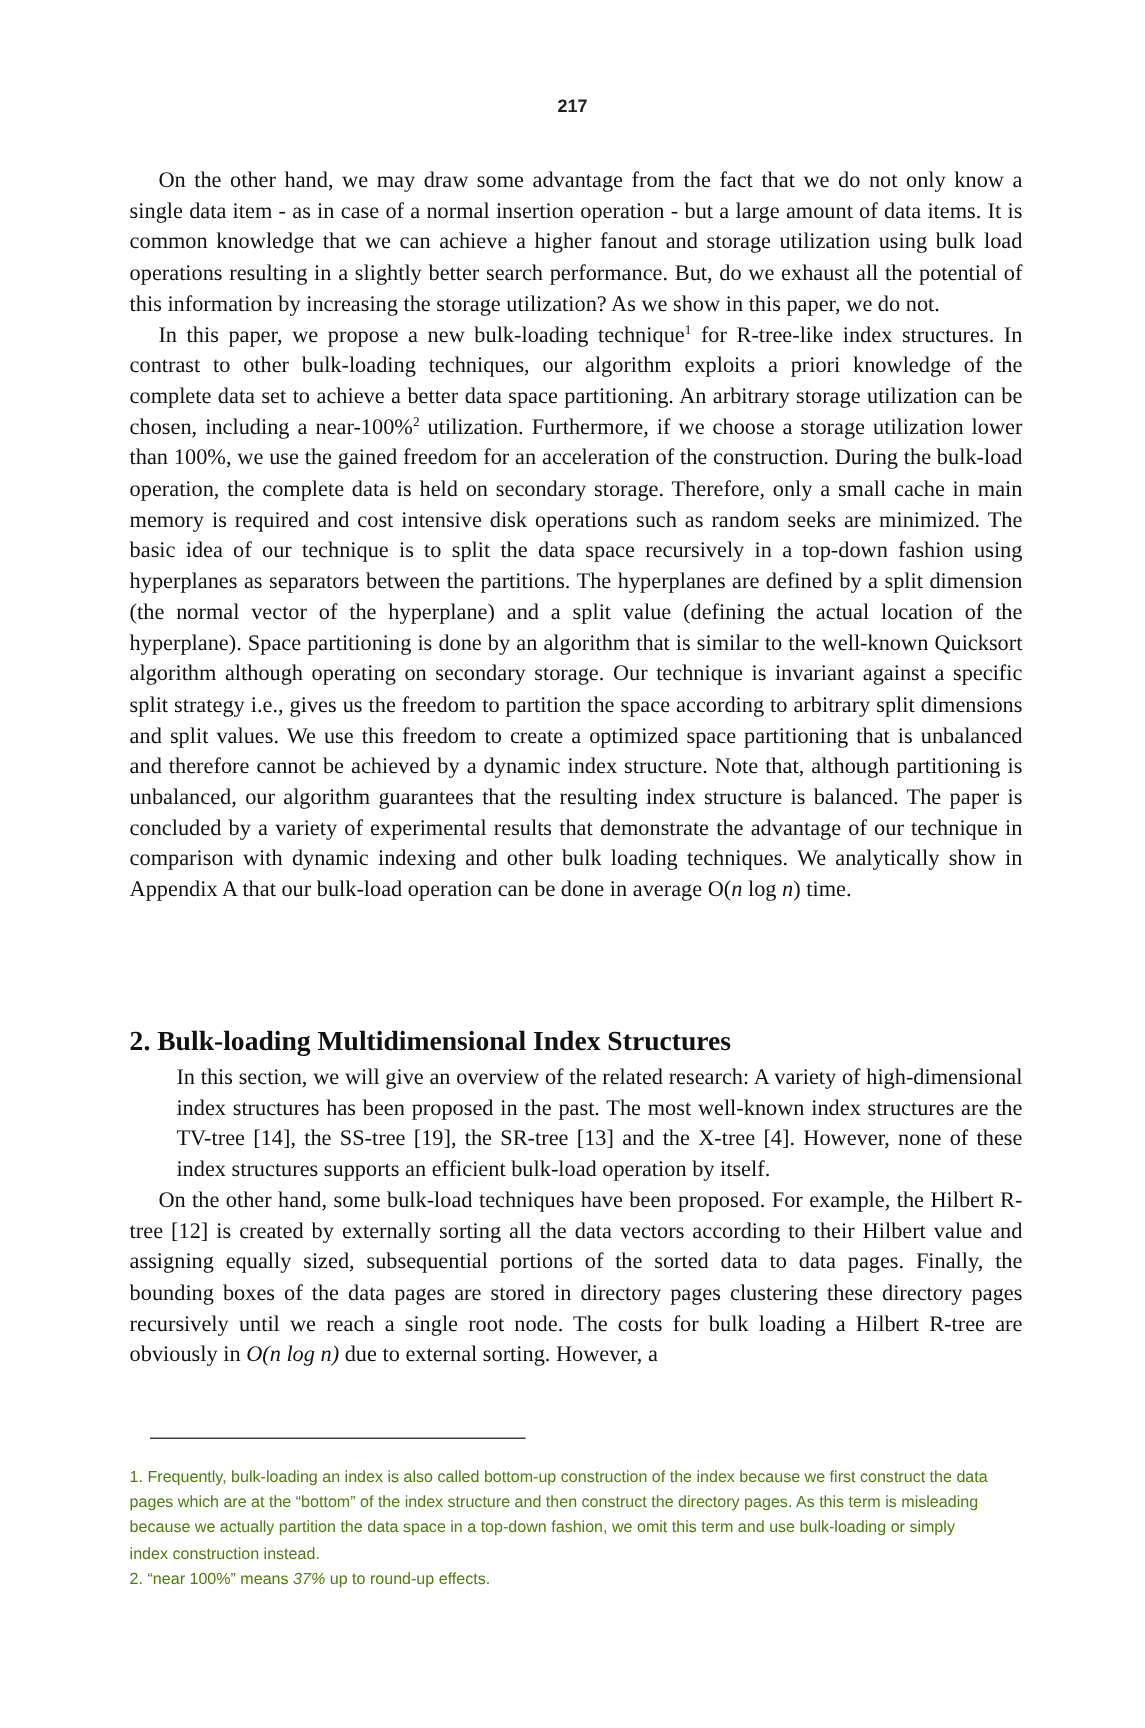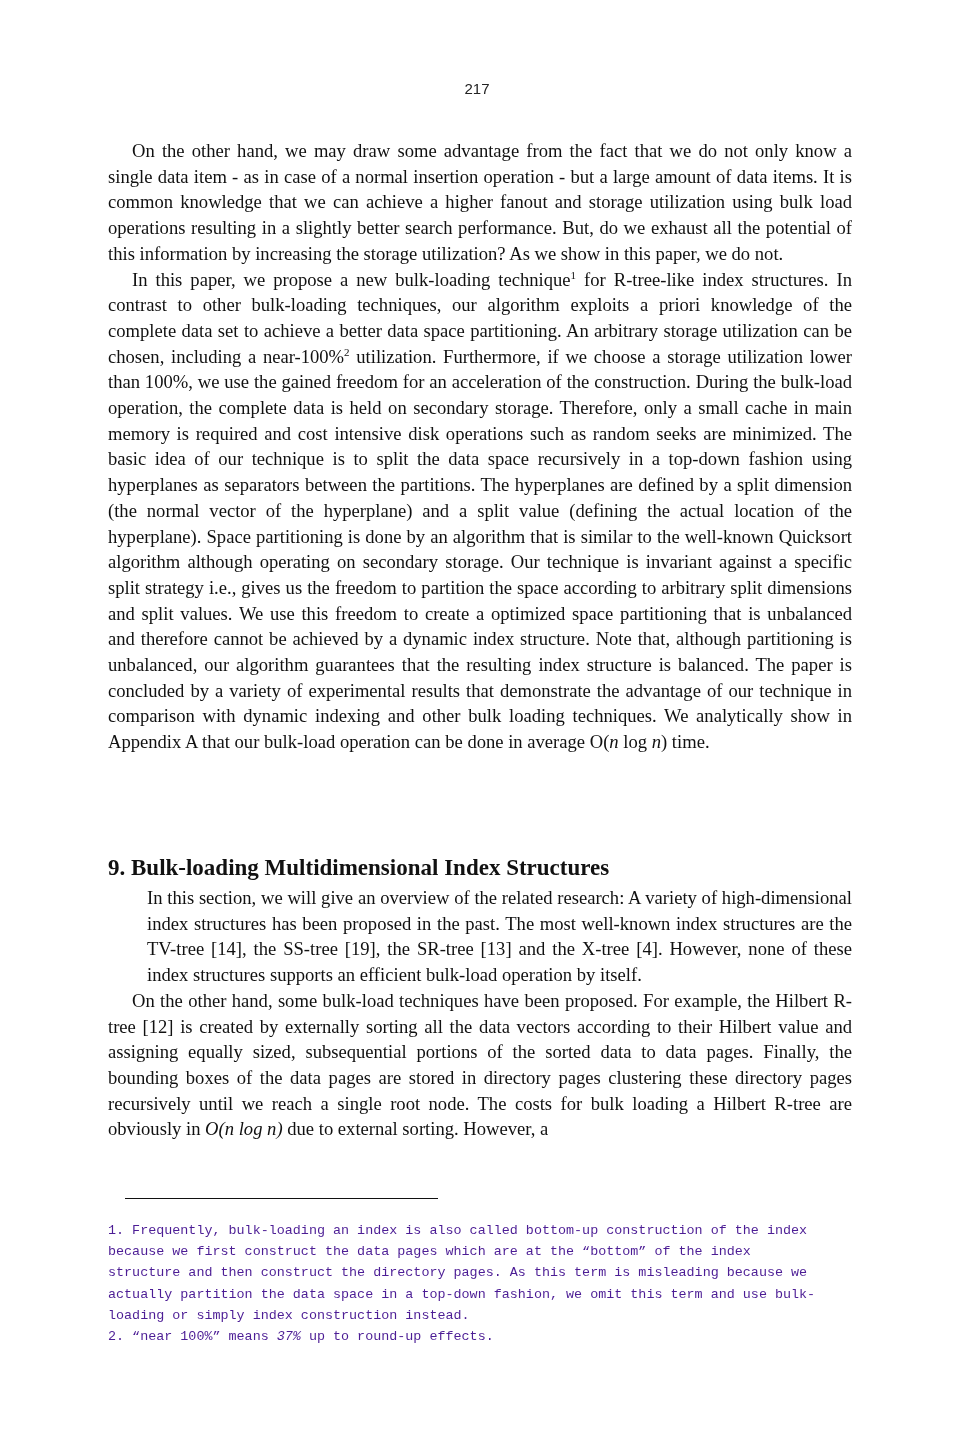--- a/index.html
+++ b/index.html
@@ -1,54 +1,54 @@
 <!DOCTYPE html>
 <html><head>
 <meta charset="utf-8">
 <style>
   html, body { margin: 0; padding: 0; background: #ffffff; }
   body { width: 954px; height: 1440px; position: relative; overflow: hidden; color: #111; }
   .page-number {
     position: absolute; left: 0; width: 954px; top: 80px; text-align: center;
-    font-family: "Liberation Sans", sans-serif; font-size: 15px; color: #222;
+    font-family: "Liberation Sans", sans-serif; font-size: 15px; color: #222; font-weight: bold;
   }
   .body-text {
     position: absolute; left: 108px; width: 744px;
     font-family: "Liberation Serif", serif; font-size: 18.6px; line-height: 25.7px;
     text-align: justify; color: #111;
   }
   .para { margin: 0; text-indent: 24px; }
   .para.noindent { text-indent: 0; margin-left: 39px; }
   #intro { top: 138px; }
   .heading {
     position: absolute; left: 108px; top: 855px;
     font-family: "Liberation Serif", serif; font-weight: bold; font-size: 23px; color: #111;
     margin: 0;
   }
   #section2 { top: 885px; }
   .fn-rule { position: absolute; left: 125px; top: 1198px; width: 313px; height: 0; border-top: 1.5px solid #111; }
   .footnotes {
     position: absolute; left: 108px; top: 1220px; width: 720px;
-    font-family: Liberation Mono, monospace; font-size: 13.4px; line-height: 21.2px; color: #4c1d95;
+    font-family: Liberation Sans, sans-serif; font-size: 13.4px; line-height: 21.2px; color: #4d7c0f;
   }
   .footnotes p { margin: 0; }
   sup { font-size: 11px; line-height: 0; vertical-align: 7px; }
   i { font-style: italic; }
 </style>
 </head>
 <body>
 
 <div class="page-number">217</div>
 
 <div class="body-text" id="intro">
     <p class="para">On the other hand, we may draw some advantage from the fact that we do not only know a single data item - as in case of a normal insertion operation - but a large amount of data items. It is common knowledge that we can achieve a higher fanout and storage utilization using bulk load operations resulting in a slightly better search performance. But, do we exhaust all the potential of this information by increasing the storage utilization? As we show in this paper, we do not.</p>
     <p class="para">In this paper, we propose a new bulk-loading technique<sup>1</sup> for R-tree-like index structures. In contrast to other bulk-loading techniques, our algorithm exploits a priori knowledge of the complete data set to achieve a better data space partitioning. An arbitrary storage utilization can be chosen, including a near-100%<sup>2</sup> utilization. Furthermore, if we choose a storage utilization lower than 100%, we use the gained freedom for an acceleration of the construction. During the bulk-load operation, the complete data is held on secondary storage. Therefore, only a small cache in main memory is required and cost intensive disk operations such as random seeks are minimized. The basic idea of our technique is to split the data space recursively in a top-down fashion using hyperplanes as separators between the partitions. The hyperplanes are defined by a split dimension (the normal vector of the hyperplane) and a split value (defining the actual location of the hyperplane). Space partitioning is done by an algorithm that is similar to the well-known Quicksort algorithm although operating on secondary storage. Our technique is invariant against a specific split strategy i.e., gives us the freedom to partition the space according to arbitrary split dimensions and split values. We use this freedom to create a optimized space partitioning that is unbalanced and therefore cannot be achieved by a dynamic index structure. Note that, although partitioning is unbalanced, our algorithm guarantees that the resulting index structure is balanced. The paper is concluded by a variety of experimental results that demonstrate the advantage of our technique in comparison with dynamic indexing and other bulk loading techniques. We analytically show in Appendix A that our bulk-load operation can be done in average O(<i>n</i> log <i>n</i>) time.</p>
   </div>
 
-<h2 class="heading">9. Bulk-loading Multidimensional Index Structures</h2>
+<h2 class="heading">2. Bulk-loading Multidimensional Index Structures</h2>
 
 <div class="body-text" id="section2">
     <p class="para noindent">In this section, we will give an overview of the related research: A variety of high-dimensional index structures has been proposed in the past. The most well-known index structures are the TV-tree [14], the SS-tree [19], the SR-tree [13] and the X-tree [4]. However, none of these index structures supports an efficient bulk-load operation by itself.</p>
     <p class="para">On the other hand, some bulk-load techniques have been proposed. For example, the Hilbert R-tree [12] is created by externally sorting all the data vectors according to their Hilbert value and assigning equally sized, subsequential portions of the sorted data to data pages. Finally, the bounding boxes of the data pages are stored in directory pages clustering these directory pages recursively until we reach a single root node. The costs for bulk loading a Hilbert R-tree are obviously in <i>O(n log n)</i> due to external sorting. However, a</p>
   </div>
 
 <div class="fn-rule"></div>
 
 <div class="footnotes" id="footnotes">
     <p class="fn">1.  Frequently, bulk-loading an index is also called bottom-up construction of the index because we first construct the data pages which are at the “bottom” of the index structure and then construct the directory pages. As this term is misleading because we actually partition the data space in a top-down fashion, we omit this term and use bulk-loading or simply index construction instead.</p>

